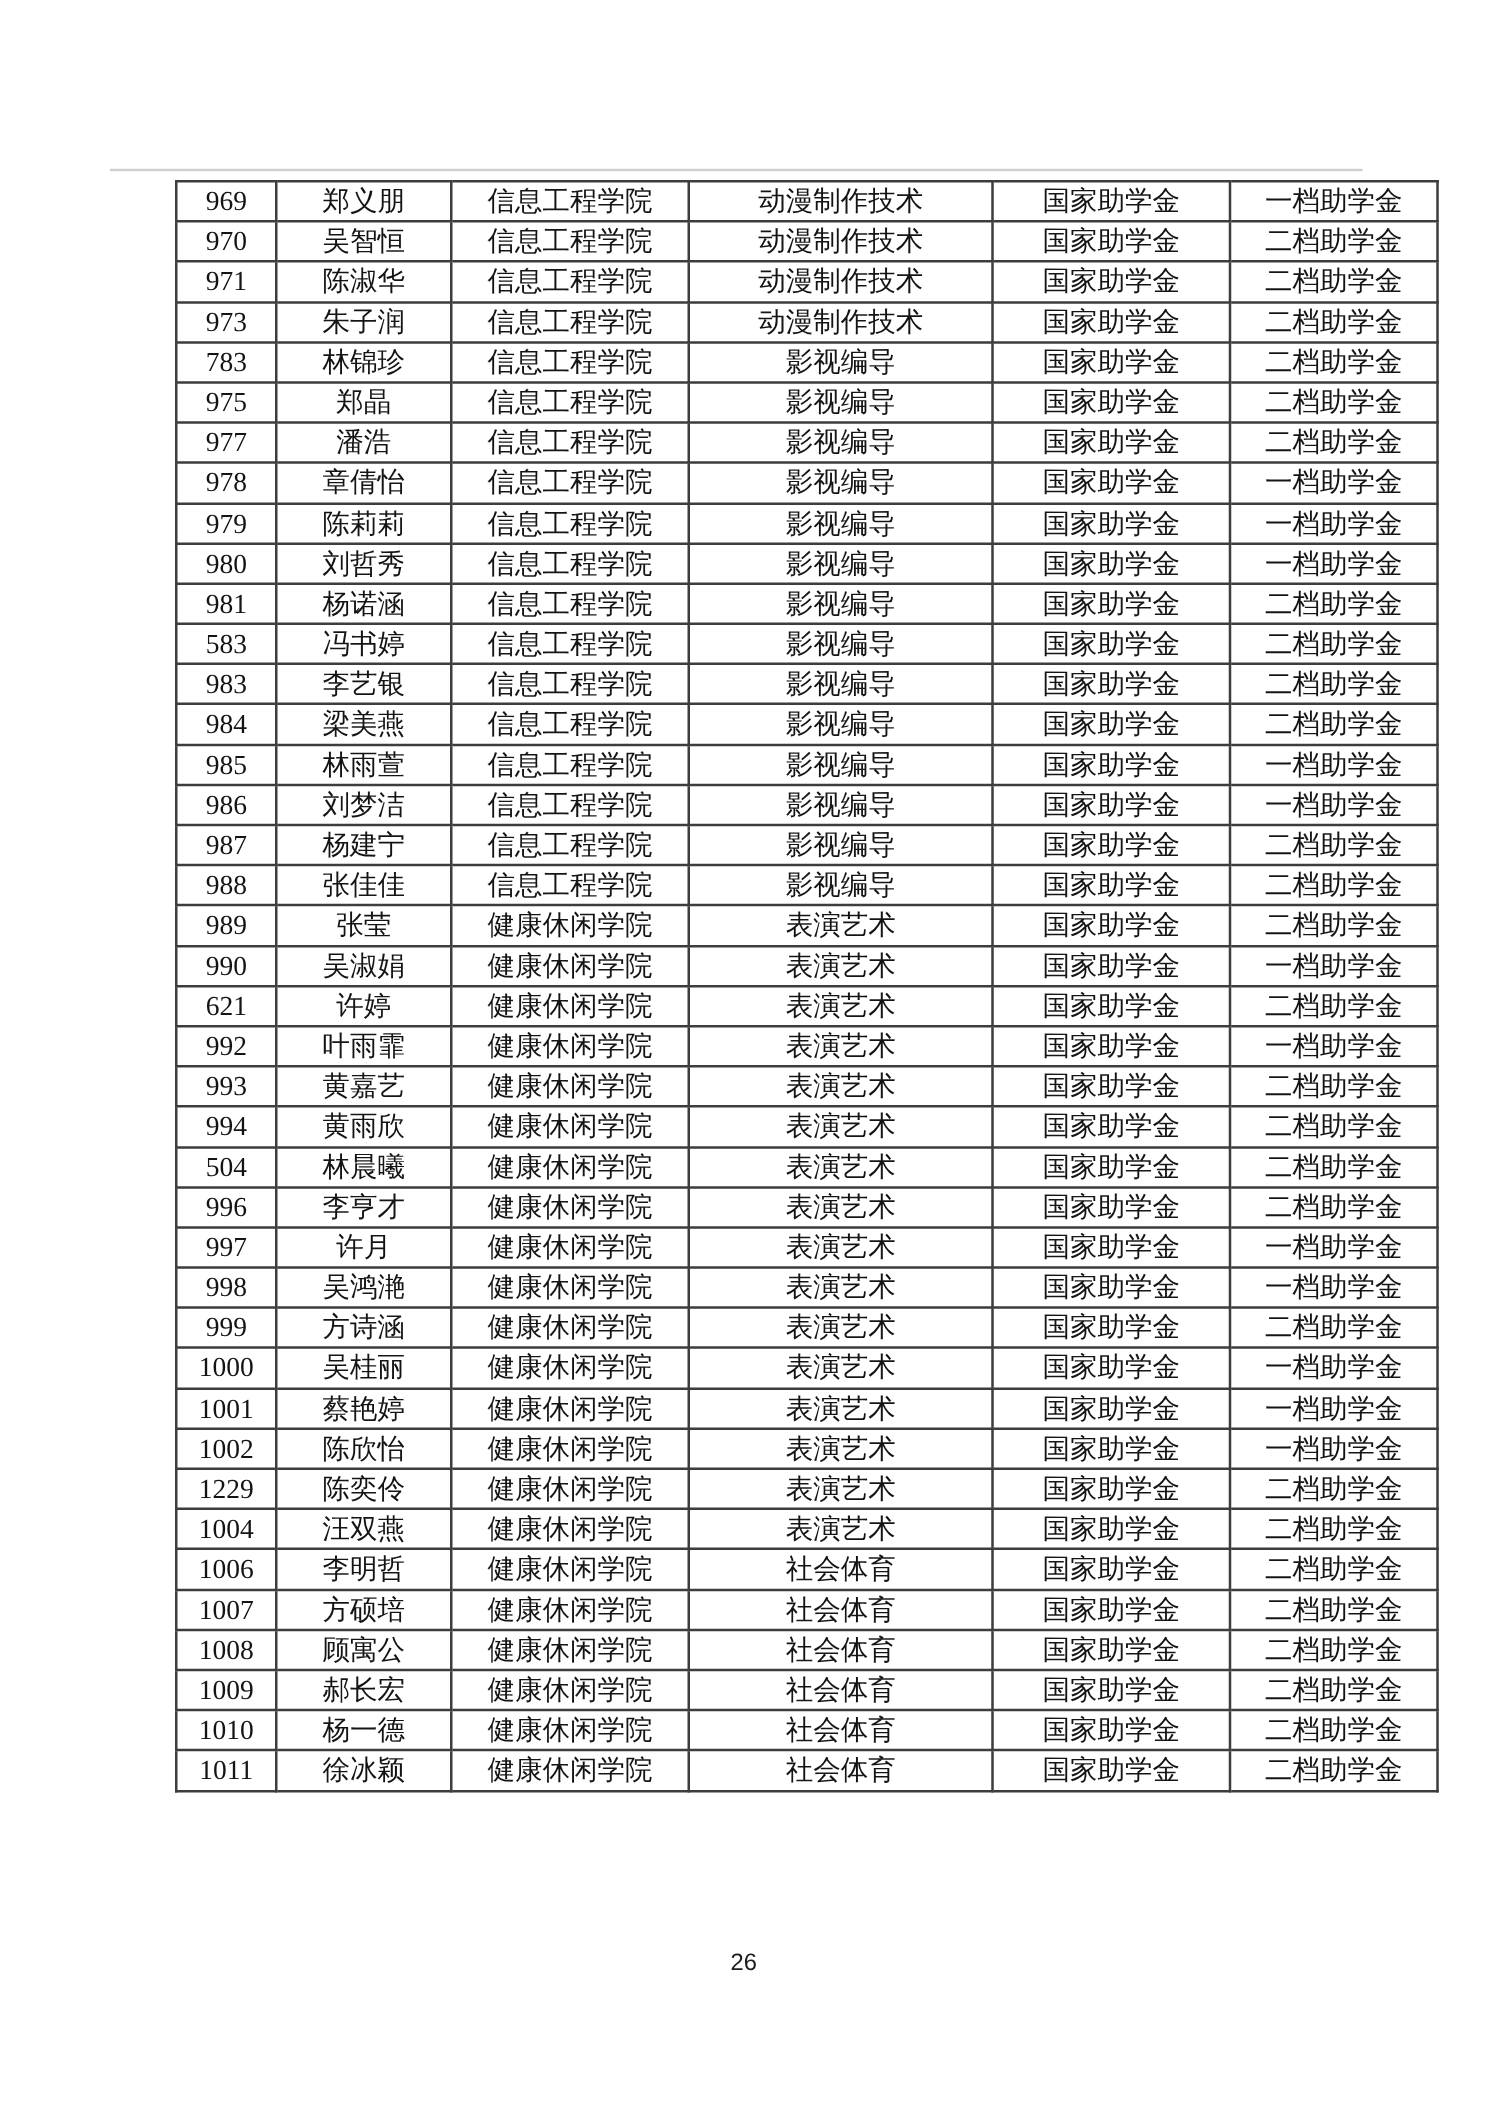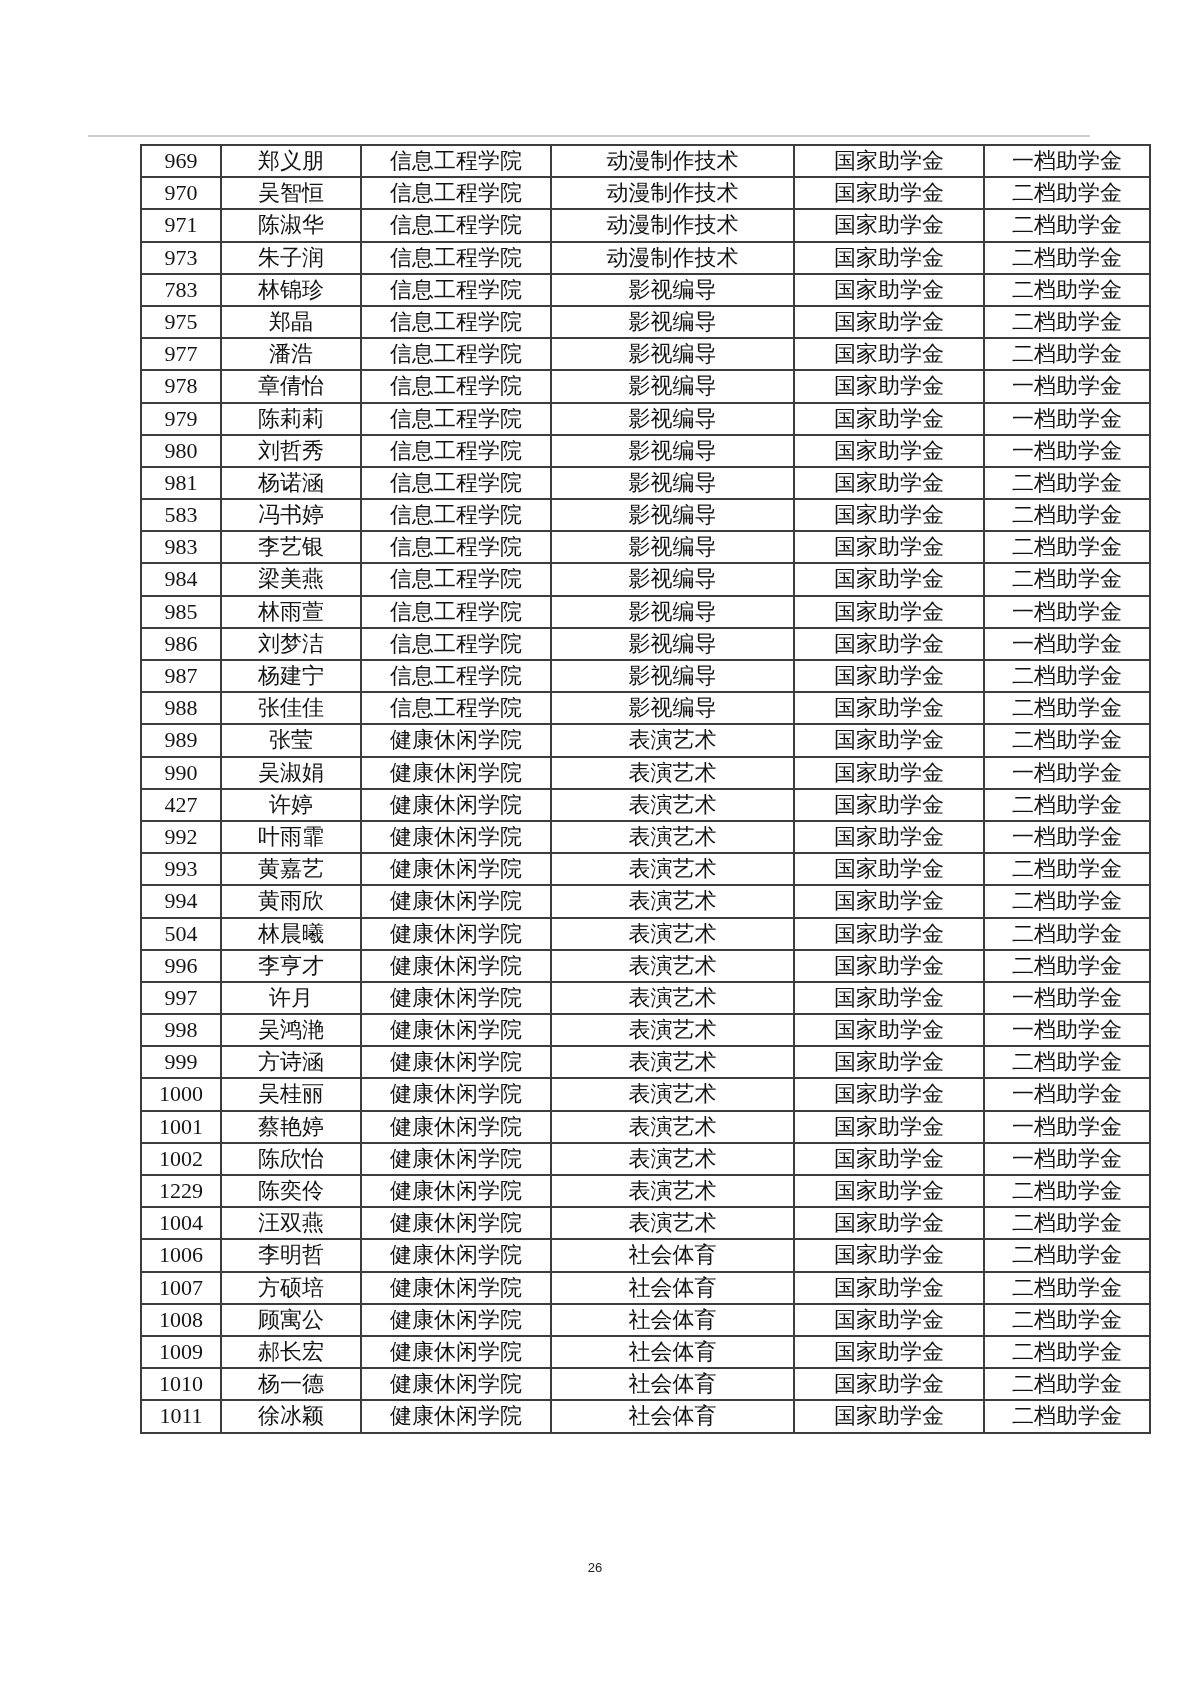--- a/index.html
+++ b/index.html
@@ -45,21 +45,21 @@
     overflow: hidden;
     color: #141414;
   }
   .page-number {
     position: absolute;
     top: 1560px;
     left: 0;
     width: 1190px;
     text-align: center;
     font-family: "Liberation Sans", "DejaVu Sans", sans-serif;
-    font-size: 13px;
+    font-size: 19px;
     color: #1c1c1c;
   }
 </style>
 </head>
 <body>
 
 <div class="page">
 
   <div class="artifact-line"></div>
 
@@ -227,21 +227,21 @@
         </tr>
         <tr>
           <td>990</td>
           <td>吴淑娟</td>
           <td>健康休闲学院</td>
           <td>表演艺术</td>
           <td>国家助学金</td>
           <td>一档助学金</td>
         </tr>
         <tr>
-          <td>427</td>
+          <td>621</td>
           <td>许婷</td>
           <td>健康休闲学院</td>
           <td>表演艺术</td>
           <td>国家助学金</td>
           <td>二档助学金</td>
         </tr>
         <tr>
           <td>992</td>
           <td>叶雨霏</td>
           <td>健康休闲学院</td>

